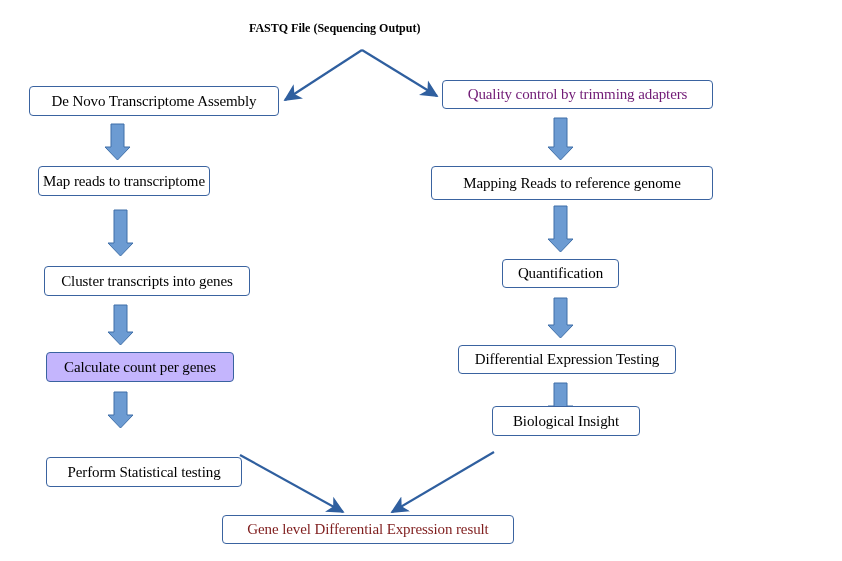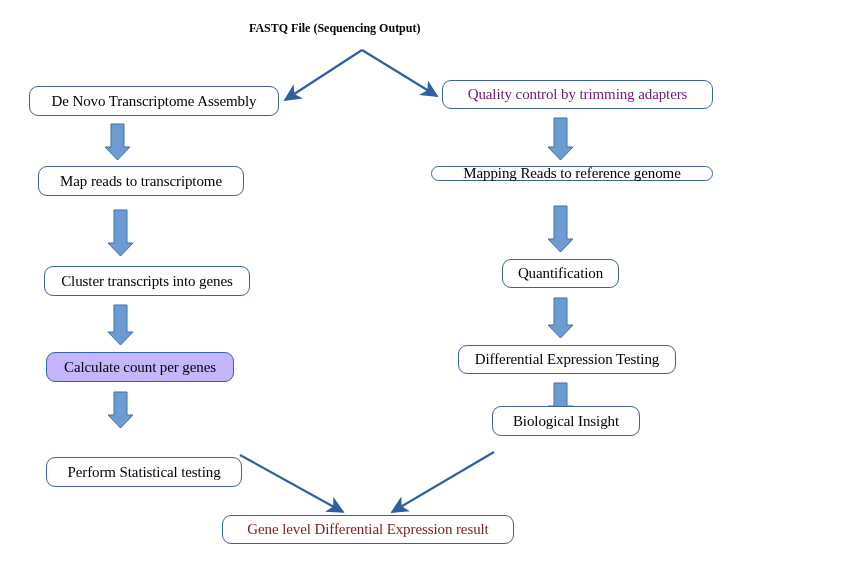--- a/index.html
+++ b/index.html
@@ -20,21 +20,21 @@
     left: 0;
     top: 0;
     width: 842px;
     height: 561px;
     pointer-events: none;
   }
   .node {
     position: absolute;
     box-sizing: border-box;
     border: 1px solid #3a63a0;
-    border-radius: 9px;
+    border-radius: 4px;
     background: #ffffff;
     color: #000000;
     font-family: "Liberation Serif", "DejaVu Serif", serif;
     font-size: 15px;
     line-height: 1;
     display: flex;
     align-items: center;
     justify-content: center;
     white-space: nowrap;
     letter-spacing: -0.1px;
@@ -81,24 +81,24 @@
       </g>
   </svg>
 
   <div id="node-layer">
       <div class="node" style="left: 29px; top: 86px; width: 250px; height: 30px; border-color: rgb(58, 99, 160); background: rgb(255, 255, 255); color: rgb(0, 0, 0);">
         <span>De Novo Transcriptome Assembly</span>
       </div>
       <div class="node" style="left: 442px; top: 80px; width: 271px; height: 29px; border-color: rgb(58, 99, 160); background: rgb(255, 255, 255); color: #701a75;">
         <span>Quality control by trimming adapters</span>
       </div>
-      <div class="node" style="left: 38px; top: 166px; width: 206px; height: 30px; border-color: rgb(58, 99, 160); background: rgb(255, 255, 255); color: rgb(0, 0, 0);">
+      <div class="node" style="left: 38px; top: 166px; width: 172px; height: 30px; border-color: rgb(58, 99, 160); background: rgb(255, 255, 255); color: rgb(0, 0, 0);">
         <span>Map reads to transcriptome</span>
       </div>
-      <div class="node" style="left: 431px; top: 166px; width: 282px; height: 15px; border-color: rgb(58, 99, 160); background: rgb(255, 255, 255); color: rgb(0, 0, 0);">
+      <div class="node" style="left: 431px; top: 166px; width: 282px; height: 34px; border-color: rgb(58, 99, 160); background: rgb(255, 255, 255); color: rgb(0, 0, 0);">
         <span>Mapping Reads to reference genome</span>
       </div>
       <div class="node" style="left: 44px; top: 266px; width: 206px; height: 30px; border-color: rgb(58, 99, 160); background: rgb(255, 255, 255); color: rgb(0, 0, 0);">
         <span>Cluster transcripts into genes</span>
       </div>
       <div class="node" style="left: 502px; top: 259px; width: 117px; height: 29px; border-color: rgb(58, 99, 160); background: rgb(255, 255, 255); color: rgb(0, 0, 0);">
         <span>Quantification</span>
       </div>
       <div class="node" style="left: 46px; top: 352px; width: 188px; height: 30px; border-color: rgb(58, 99, 160); background: #c4b5fd; color: rgb(0, 0, 0);">
         <span>Calculate count per genes</span>

